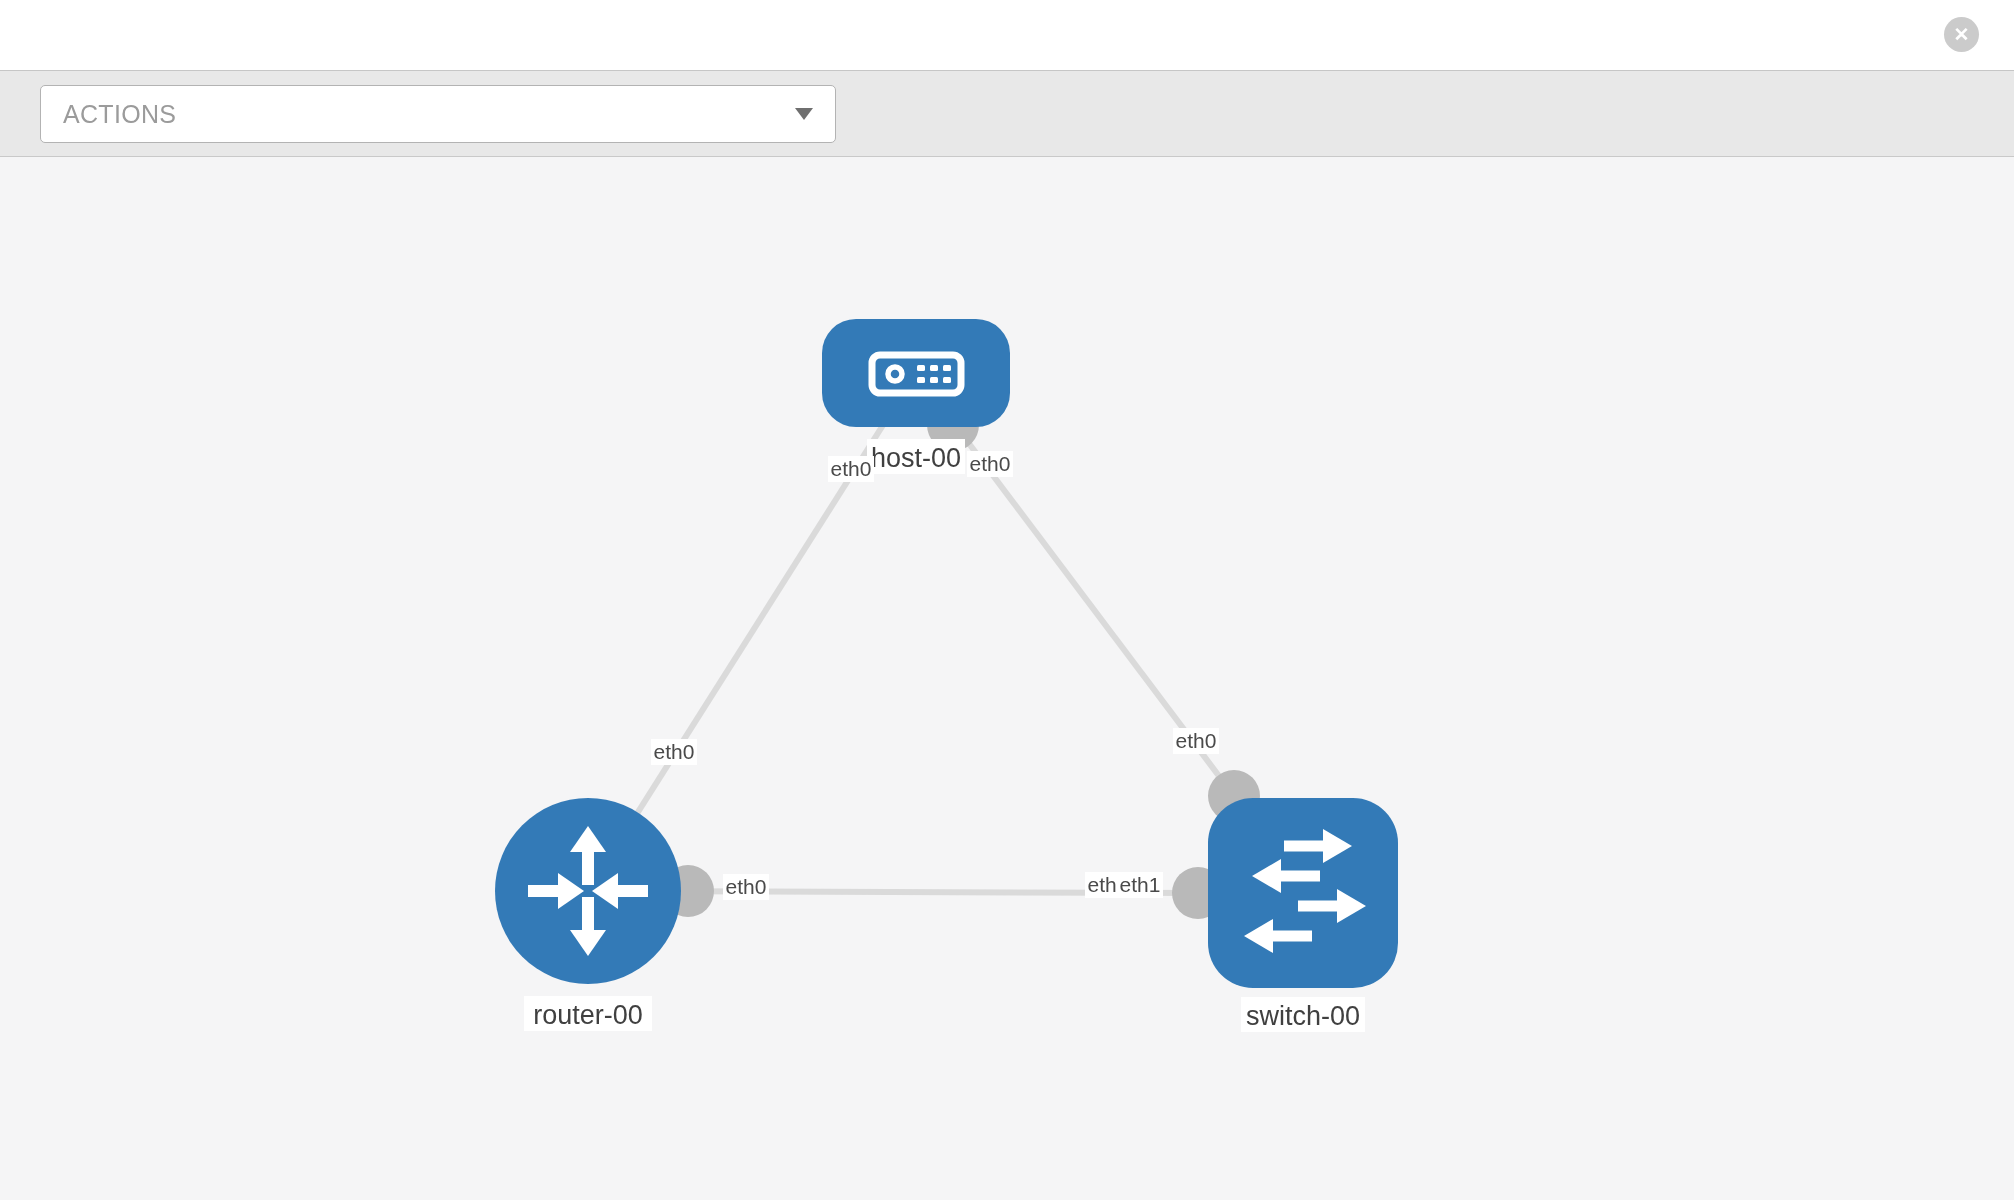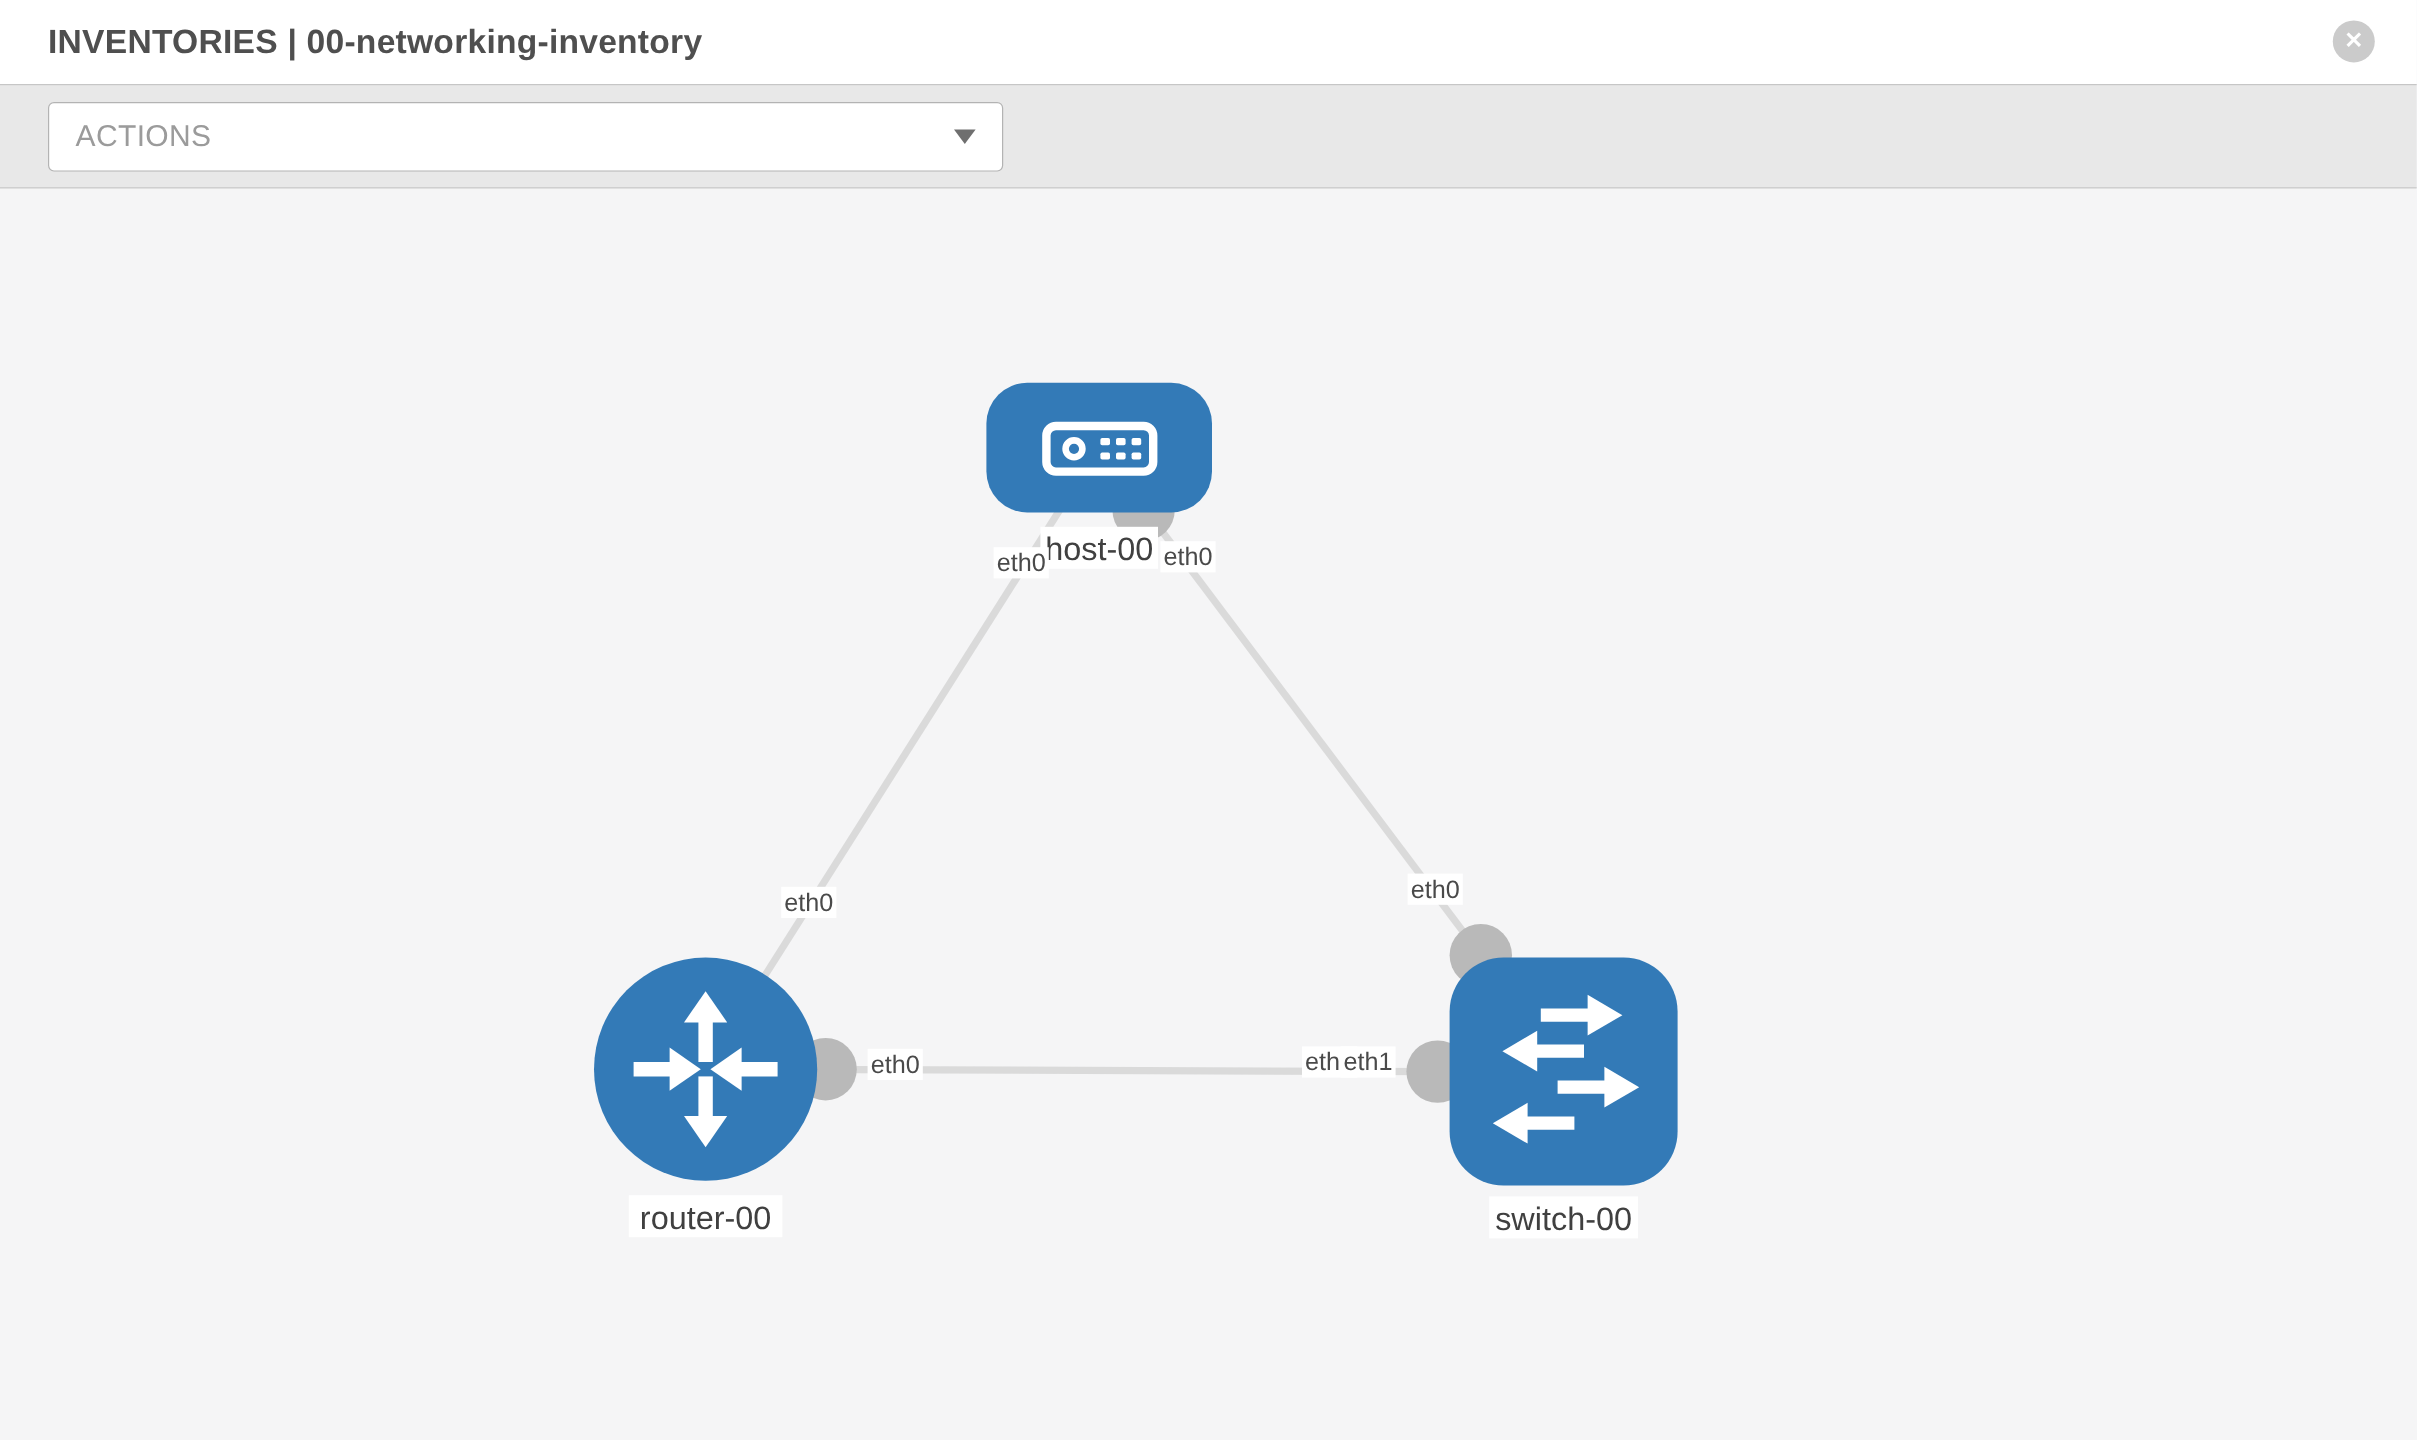--- a/index.html
+++ b/index.html
@@ -45,21 +45,20 @@
   .chip { fill:#fff; }
   .node-label { font-family:"Liberation Sans",sans-serif; font-size:27px; fill:#404040; text-anchor:middle; }
   .eth-label { font-family:"Liberation Sans",sans-serif; font-size:21px; fill:#4a4a4a; text-anchor:middle; }
 </style>
 </head>
 <body>
 
 <div class="screen">
 
   <div class="hdr">
-    <div class="hdr-title">INVENTORIES | 00-networking-inventory</div>
     <div class="close-btn">
       <span>✕</span>
     </div>
   </div>
 
   <div class="tbar">
     <div class="select-box actions-box">
       <span class="lbl">ACTIONS</span>
       <span class="caret"></span>
     </div>

